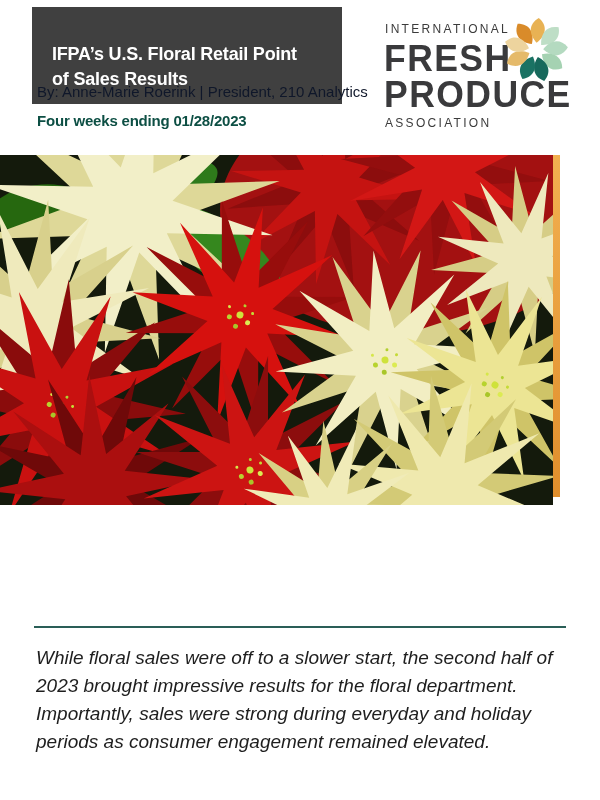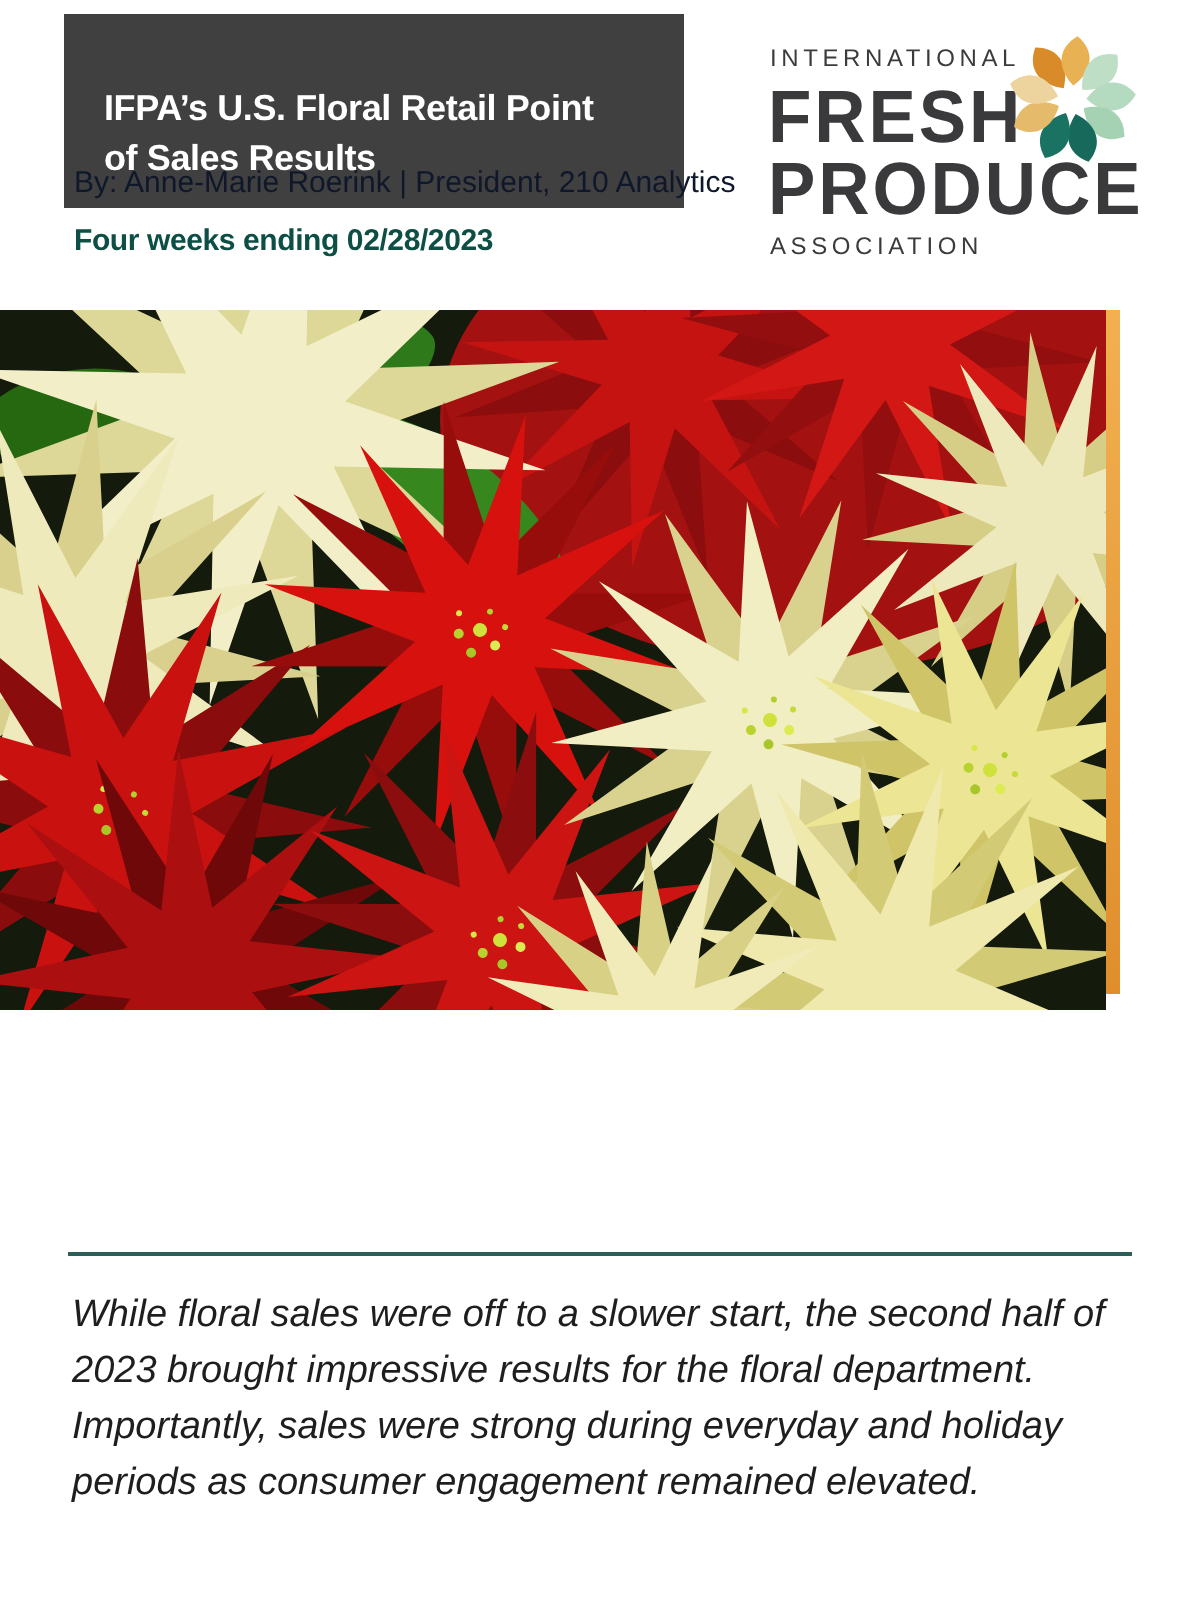--- a/index.html
+++ b/index.html
@@ -72,21 +72,21 @@
 </head>
 <body>
 
 <div class="page">
 
   <div class="title-box">
     <span>IFPA’s U.S. Floral Retail Point
 of Sales Results</span>
   </div>
   <div class="byline">By: Anne-Marie Roerink | President, 210 Analytics</div>
-  <div class="period">Four weeks ending 02/28/2023</div>
+  <div class="period">Four weeks ending 01/28/2023</div>
 
   <div class="logo">
     <div class="small t1">INTERNATIONAL</div>
     <div class="big t2">FRESH</div>
     <div class="big t3">PRODUCE</div>
     <div class="small t4">ASSOCIATION</div>
     <svg class="petals" viewBox="0 0 62 62">
       <g transform="translate(31,31)">
         <g transform="rotate(-35)">
             <path d="M0,-7 C-8,-14 -10,-24 0,-31 C10,-24 8,-14 0,-7 Z" fill="#d98b2a"></path>

